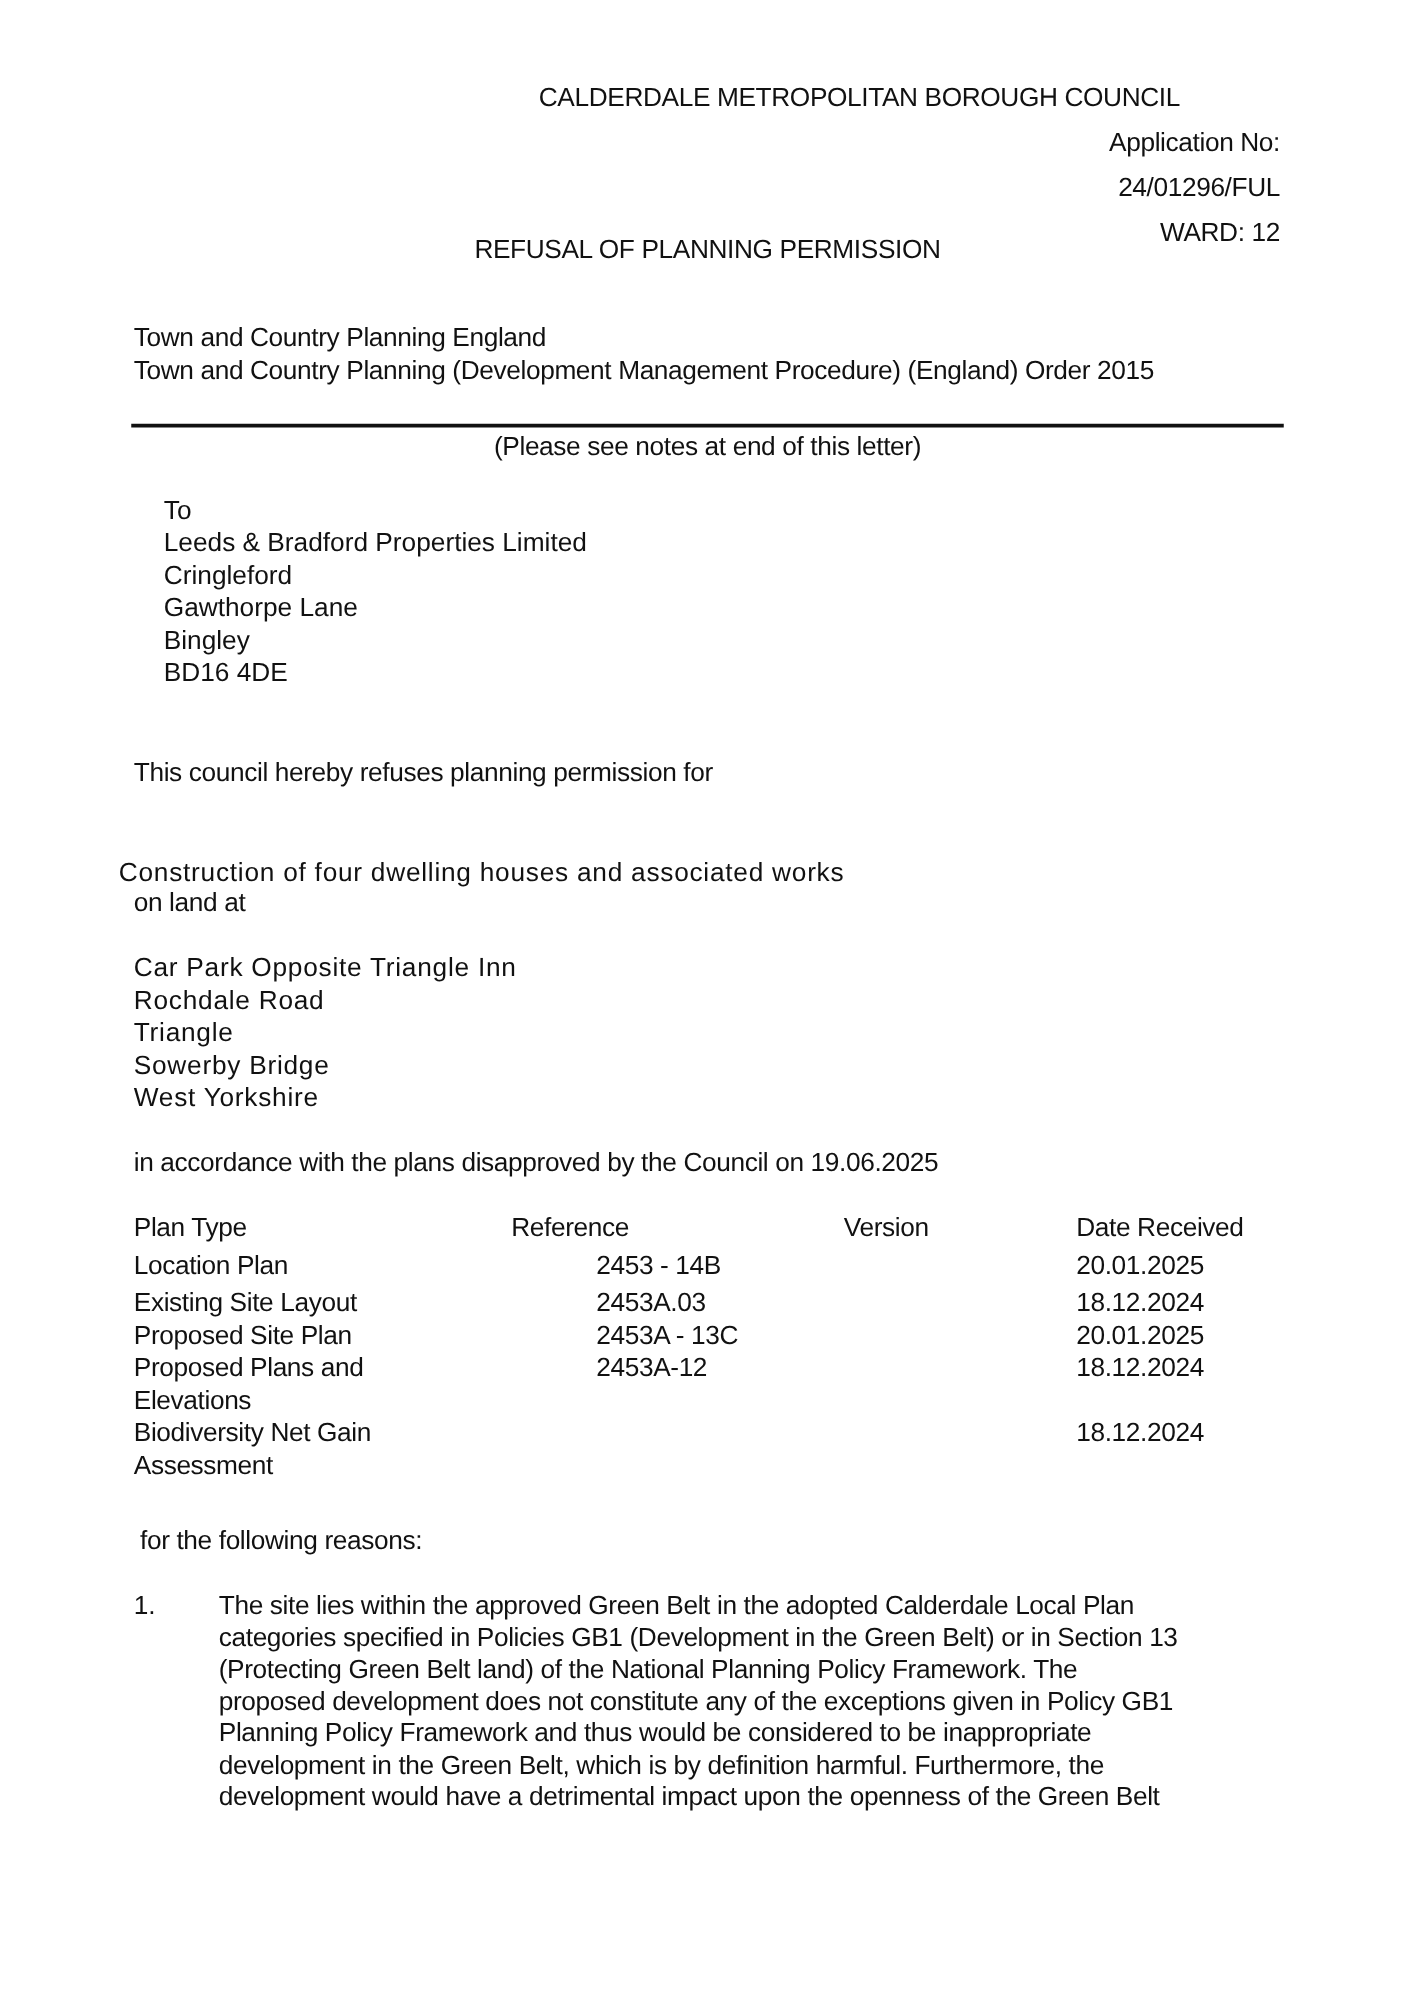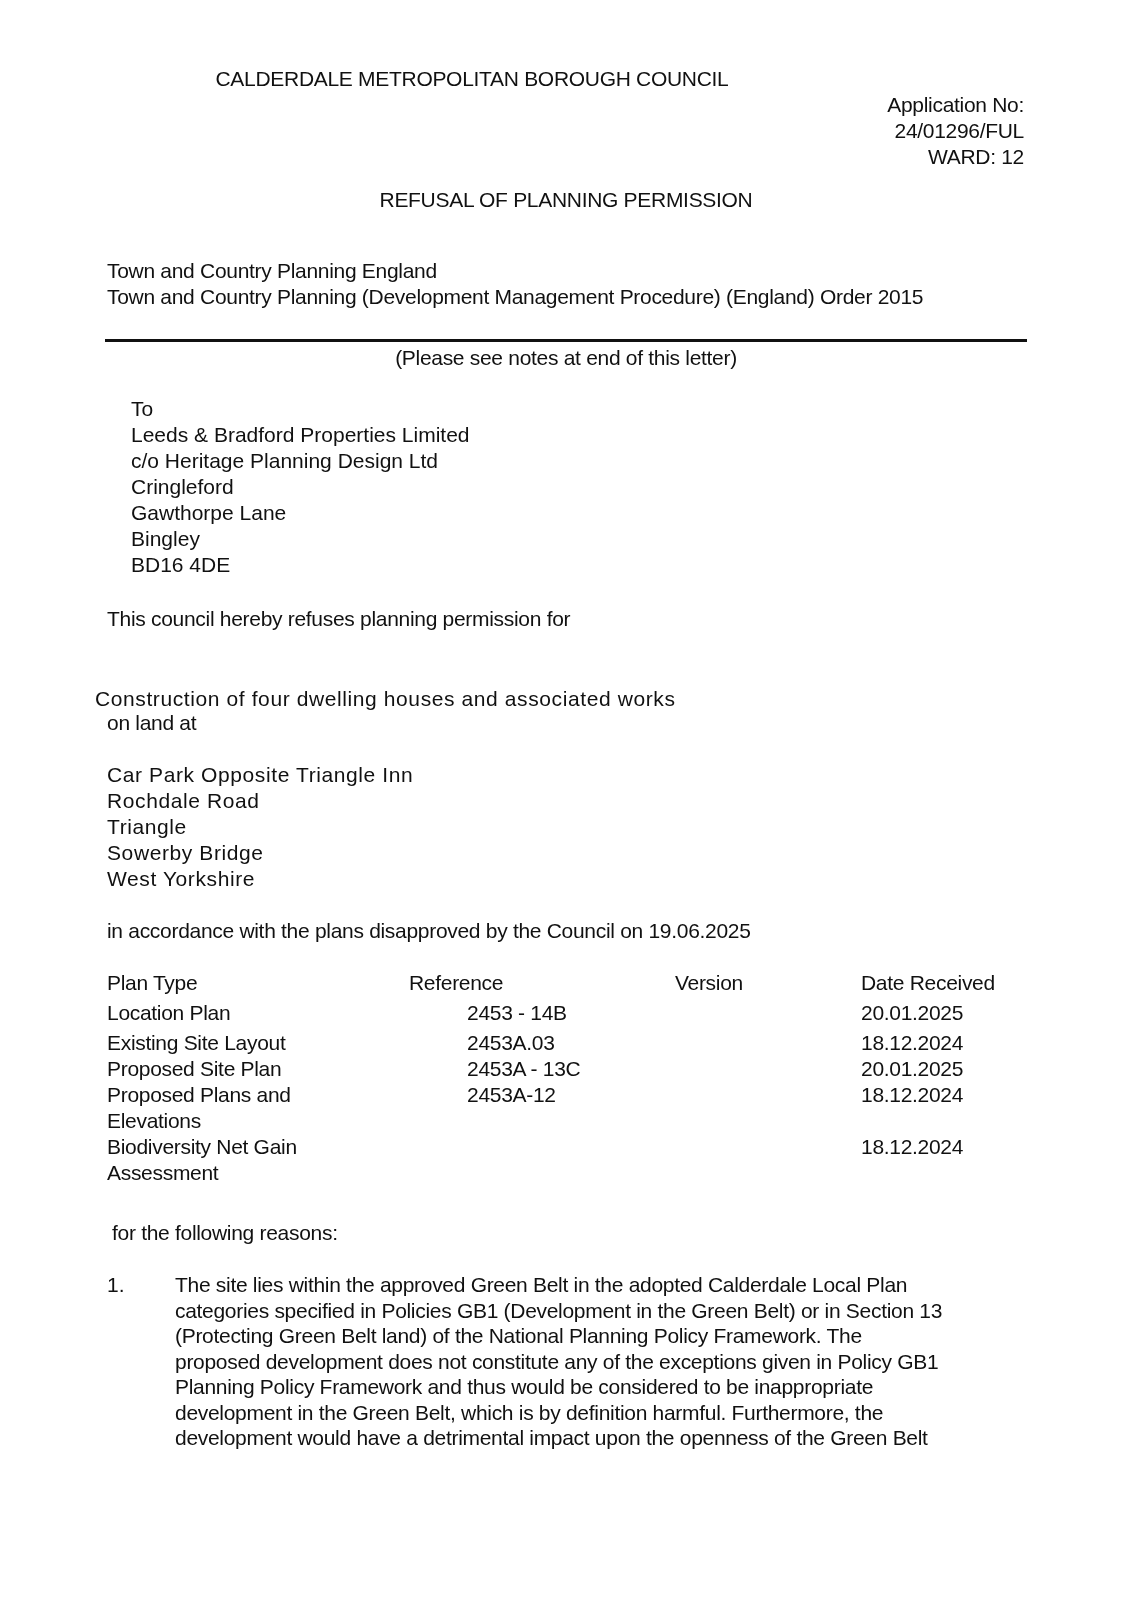--- a/index.html
+++ b/index.html
@@ -5,43 +5,43 @@
   html, body { margin: 0; padding: 0; background: #ffffff; }
   body {
     width: 1132px; height: 1600px; position: relative; overflow: hidden;
     font-family: "Liberation Sans", sans-serif; color: #111111;
   }
   .abs { position: absolute; white-space: nowrap; }
   .t20 { font-size: 21px; line-height: 26px; }
   .narrow { letter-spacing: -0.3px; }
   .wide { letter-spacing: 0.6px; }
 
-  #council { left: 0; width: 944px; top: 66px; text-align: center; box-sizing: border-box; }
+  #council { left: 0; width: 944px; top: 66px; text-align: right; box-sizing: border-box; }
   #app-block { right: 108px; top: 92px; text-align: right; }
-  #app-block div { line-height: 26px; }
+  #app-block div { line-height: 26px; margin-top: 10px; }
   #refusal-title { left: 0; width: 1132px; top: 187px; text-align: center; }
   #acts { left: 107px; top: 258px; }
   #acts div { line-height: 26px; }
   #rule { position: absolute; left: 105px; width: 922px; top: 339px; height: 3px; background: #111; }
   #notes { left: 0; width: 1132px; top: 345px; text-align: center; }
   #address { left: 107px; top: 396px; margin-left: 24px; }
   #address div { line-height: 26px; }
   #refuses { left: 107px; top: 606px; text-align: center; }
   #proposal { left: 95px; top: 658px; margin-top: 28px; }
   #onland { left: 107px; top: 710px; }
   #site { left: 107px; top: 762px; }
   #site div { line-height: 26px; }
   #accordance { left: 107px; top: 918px; }
 
   #plans { position: absolute; left: 107px; top: 970px; width: 920px; }
   .prow { position: relative; height: 26px; }
   .prow.tall { height: 52px; }
   .prow span { position: absolute; top: 0; font-size: 21px; line-height: 26px; white-space: nowrap; }
   .c-type { left: 0; width: 260px; white-space: normal !important; }
-  .c-ref { left: 360px; }
+  .c-ref { left: 370px; }
   .c-ver { left: 568px; text-align: center; }
   .c-date { left: 754px; }
   .hdr .c-ref { left: 302px; }
   .hdr .c-ver { left: 568px; }
   .hdr .c-date { left: 754px; }
   .prow.gap { margin-top: 4px; }
 
   #reasons-intro { left: 112px; top: 1220px; }
   #reason-1-num { left: 107px; top: 1272px; }
   #reason-1-text { left: 175px; top: 1272px; white-space: normal; width: 860px; }
@@ -65,21 +65,20 @@
   <div>Town and Country Planning (Development Management Procedure) (England) Order 2015</div>
 </div>
 
 <div id="rule"></div>
 
 <div id="notes" class="abs t20 narrow">(Please see notes at end of this letter)</div>
 
 <div id="address" class="abs t20">
   <div>To</div>
   <div>Leeds &amp; Bradford Properties Limited</div>
-  <div>c/o Heritage Planning Design Ltd</div>
   <div>Cringleford</div>
   <div>Gawthorpe Lane</div>
   <div>Bingley</div>
   <div>BD16 4DE</div>
 </div>
 
 <div id="refuses" class="abs t20 narrow">This council hereby refuses planning permission for</div>
 <div id="proposal" class="abs t20 wide">Construction of four dwelling houses and associated works</div>
 <div id="onland" class="abs t20 narrow">on land at</div>
 

